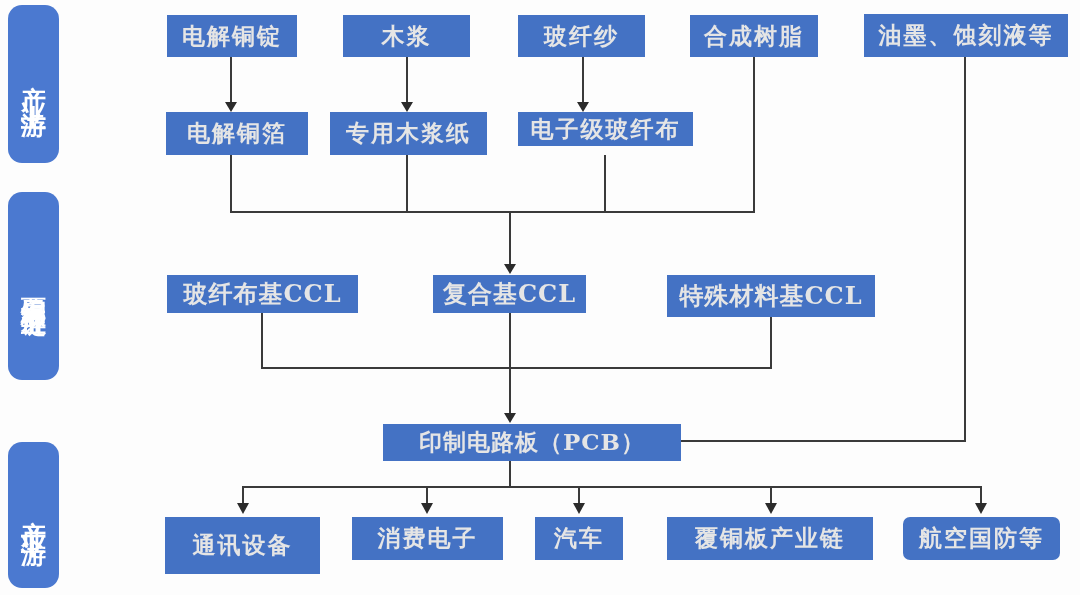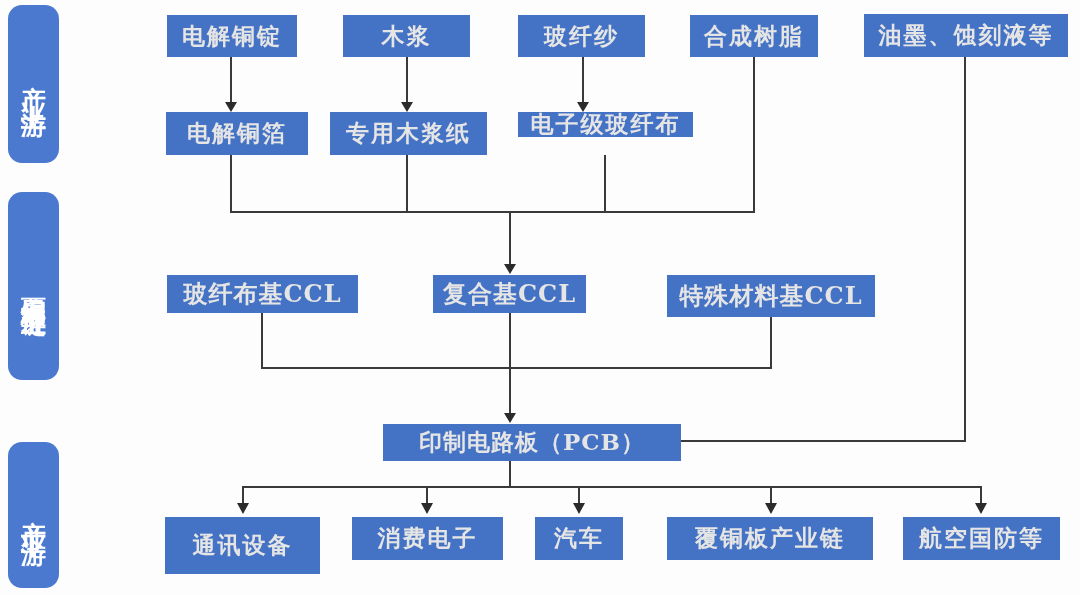--- a/index.html
+++ b/index.html
@@ -118,27 +118,27 @@
   </svg>
 
   <div class="node" style="left:167px; top:15px;  width:130px; height:42px;">电解铜锭</div>
   <div class="node" style="left:343px; top:15px;  width:127px; height:42px;">木浆</div>
   <div class="node" style="left:518px; top:15px;  width:127px; height:42px;">玻纤纱</div>
   <div class="node" style="left:690px; top:15px;  width:128px; height:42px;">合成树脂</div>
   <div class="node" style="left:864px; top:14px;  width:204px; height:43px;">油墨、蚀刻液等</div>
 
   <div class="node" style="left:166px; top:112px; width:142px; height:43px;">电解铜箔</div>
   <div class="node" style="left:330px; top:112px; width:157px; height:43px;text-align:right;">专用木浆纸</div>
-  <div class="node" style="left:518px; top:112px; width:175px; height:25px;">电子级玻纤布</div>
+  <div class="node" style="left:518px; top:112px; width:175px; height:34px;">电子级玻纤布</div>
 
   <div class="node ccl" style="left:167px; top:275px; width:191px; height:38px;">玻纤布基CCL</div>
   <div class="node ccl" style="left:433px; top:275px; width:153px; height:38px;">复合基CCL</div>
   <div class="node ccl" style="left:667px; top:275px; width:208px; height:42px;">特殊材料基CCL</div>
 
   <div class="node pcb" style="left:383px; top:424px; width:298px; height:37px;">印制电路板（PCB）</div>
 
   <div class="node" style="left:165px; top:517px; width:155px; height:57px;text-align:right;">通讯设备</div>
   <div class="node" style="left:352px; top:517px; width:151px; height:43px;">消费电子</div>
   <div class="node" style="left:535px; top:517px; width:88px;  height:43px;">汽车</div>
   <div class="node" style="left:667px; top:517px; width:206px; height:43px;">覆铜板产业链</div>
-  <div class="node" style="left:903px; top:517px; width:157px; height:43px;">航空国防等</div>
+  <div class="node" style="left:903px; top:517px; width:157px; height:43px;border-radius:7px;">航空国防等</div>
 
 </div>
 
 </body></html>

